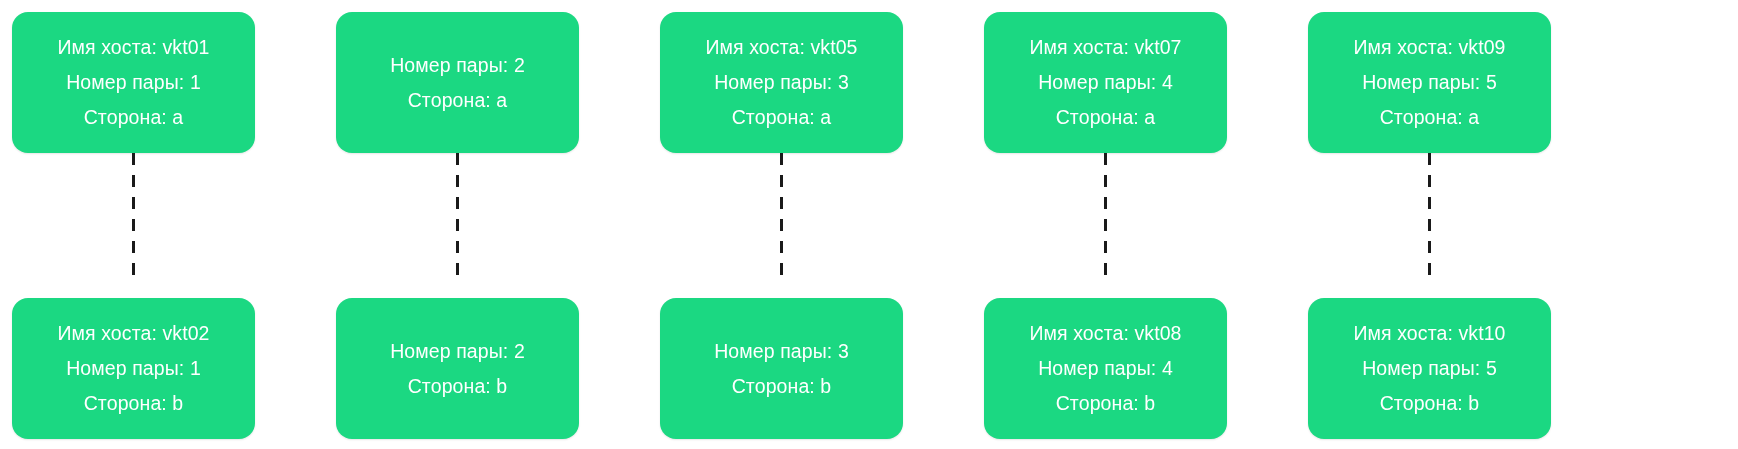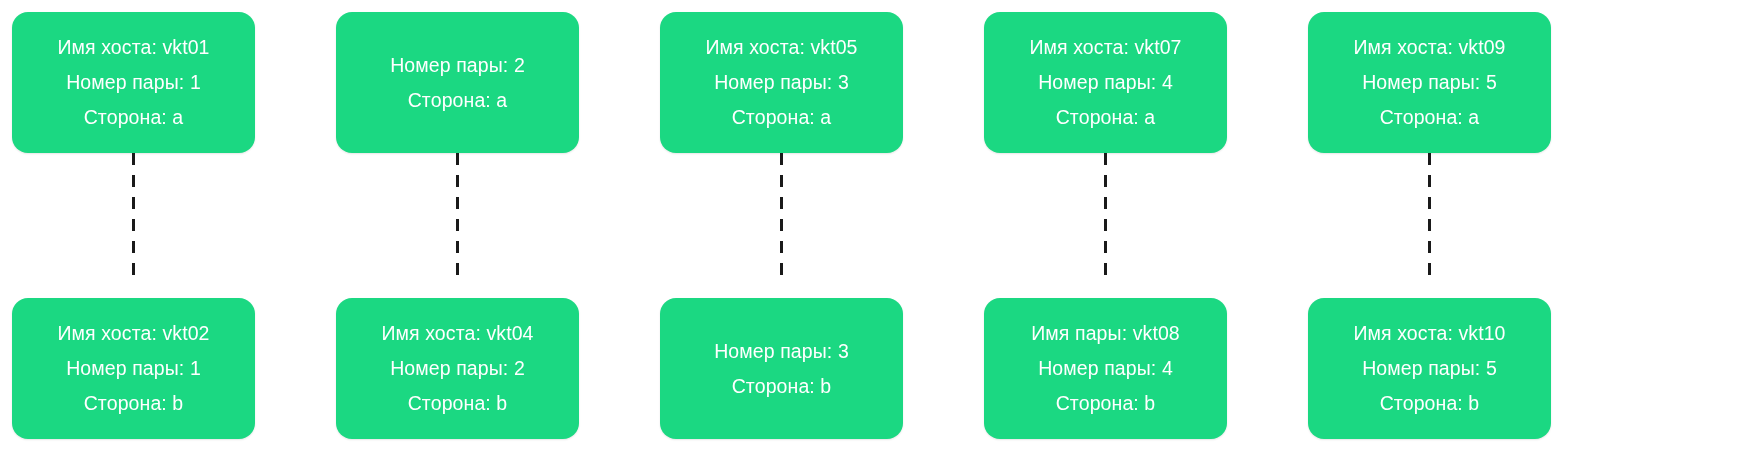--- a/index.html
+++ b/index.html
@@ -91,21 +91,20 @@
     </div>
   </div>
 
   <div class="pair-column" style="left:336px;">
     <div class="node node-top">
       <div class="node-line">Номер пары: 2</div>
       <div class="node-line">Сторона: a</div>
     </div>
     <div class="connector"></div>
     <div class="node node-bottom">
-      <div class="node-line">Имя хоста: vkt04</div>
       <div class="node-line">Номер пары: 2</div>
       <div class="node-line">Сторона: b</div>
     </div>
   </div>
 
   <div class="pair-column" style="left:660px;">
     <div class="node node-top">
       <div class="node-line">Имя хоста: vkt05</div>
       <div class="node-line">Номер пары: 3</div>
       <div class="node-line">Сторона: a</div>
@@ -118,21 +117,21 @@
   </div>
 
   <div class="pair-column" style="left:984px;">
     <div class="node node-top">
       <div class="node-line">Имя хоста: vkt07</div>
       <div class="node-line">Номер пары: 4</div>
       <div class="node-line">Сторона: a</div>
     </div>
     <div class="connector"></div>
     <div class="node node-bottom">
-      <div class="node-line">Имя пары: vkt08</div>
+      <div class="node-line">Имя хоста: vkt08</div>
       <div class="node-line">Номер пары: 4</div>
       <div class="node-line">Сторона: b</div>
     </div>
   </div>
 
   <div class="pair-column" style="left:1308px;text-align:center;">
     <div class="node node-top">
       <div class="node-line">Имя хоста: vkt09</div>
       <div class="node-line">Номер пары: 5</div>
       <div class="node-line">Сторона: a</div>

